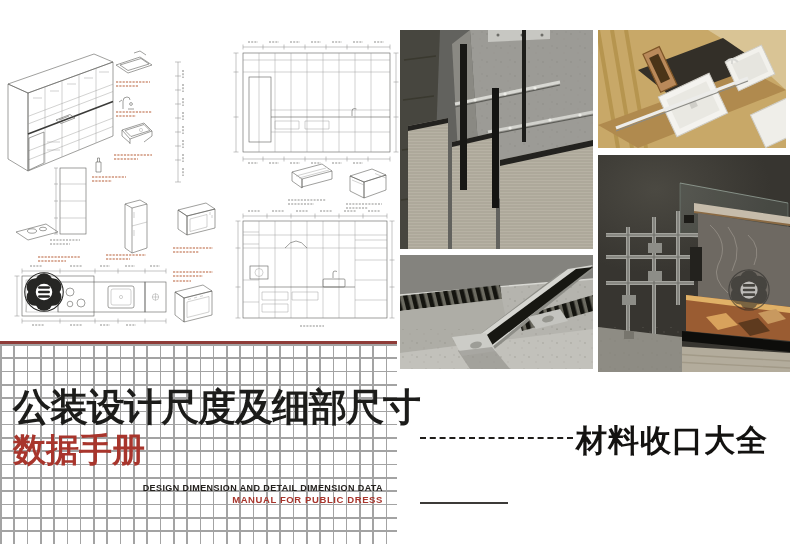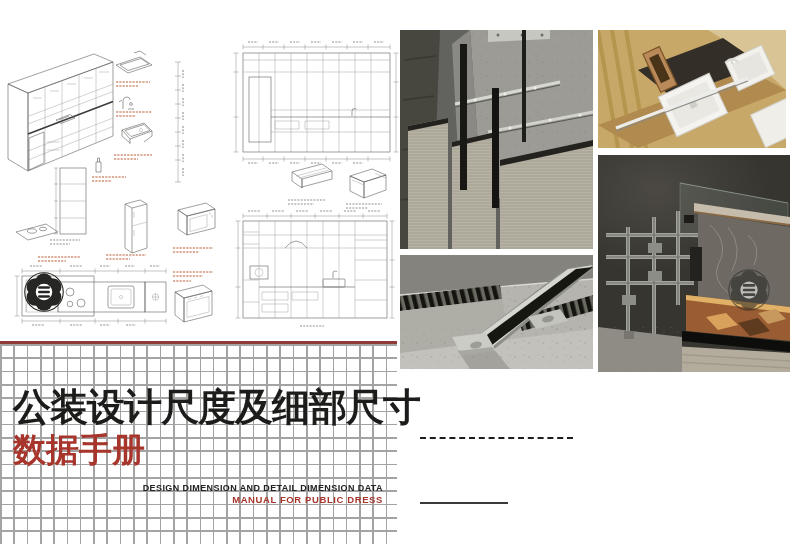--- a/index.html
+++ b/index.html
@@ -365,15 +365,16 @@
       <polygon points="58,190 192,198 192,217 58,217" fill="#b3ac9c"></polygon>
       <path d="M58 198 L192 206 M58 206 L192 213" stroke="#a29a88" stroke-width="1.4"></path>
       <polygon points="0,172 84,182 84,217 0,217" fill="#8e8c84"></polygon>
       <rect x="0" y="172" width="84" height="45" fill="url(#speck)" opacity=".6"></rect>
       <rect x="26" y="176" width="10" height="8" fill="#77756d"></rect>
       <use href="#flower" x="128" y="112" width="46" height="46" opacity=".55"></use>
     </svg>
   </div>
 
   <div class="abs dashed-rule"></div>
+  <div class="abs right-title">材料收口大全</div>
   <div class="abs underline-rule"></div>
 
 </div>
 
 </body></html>

